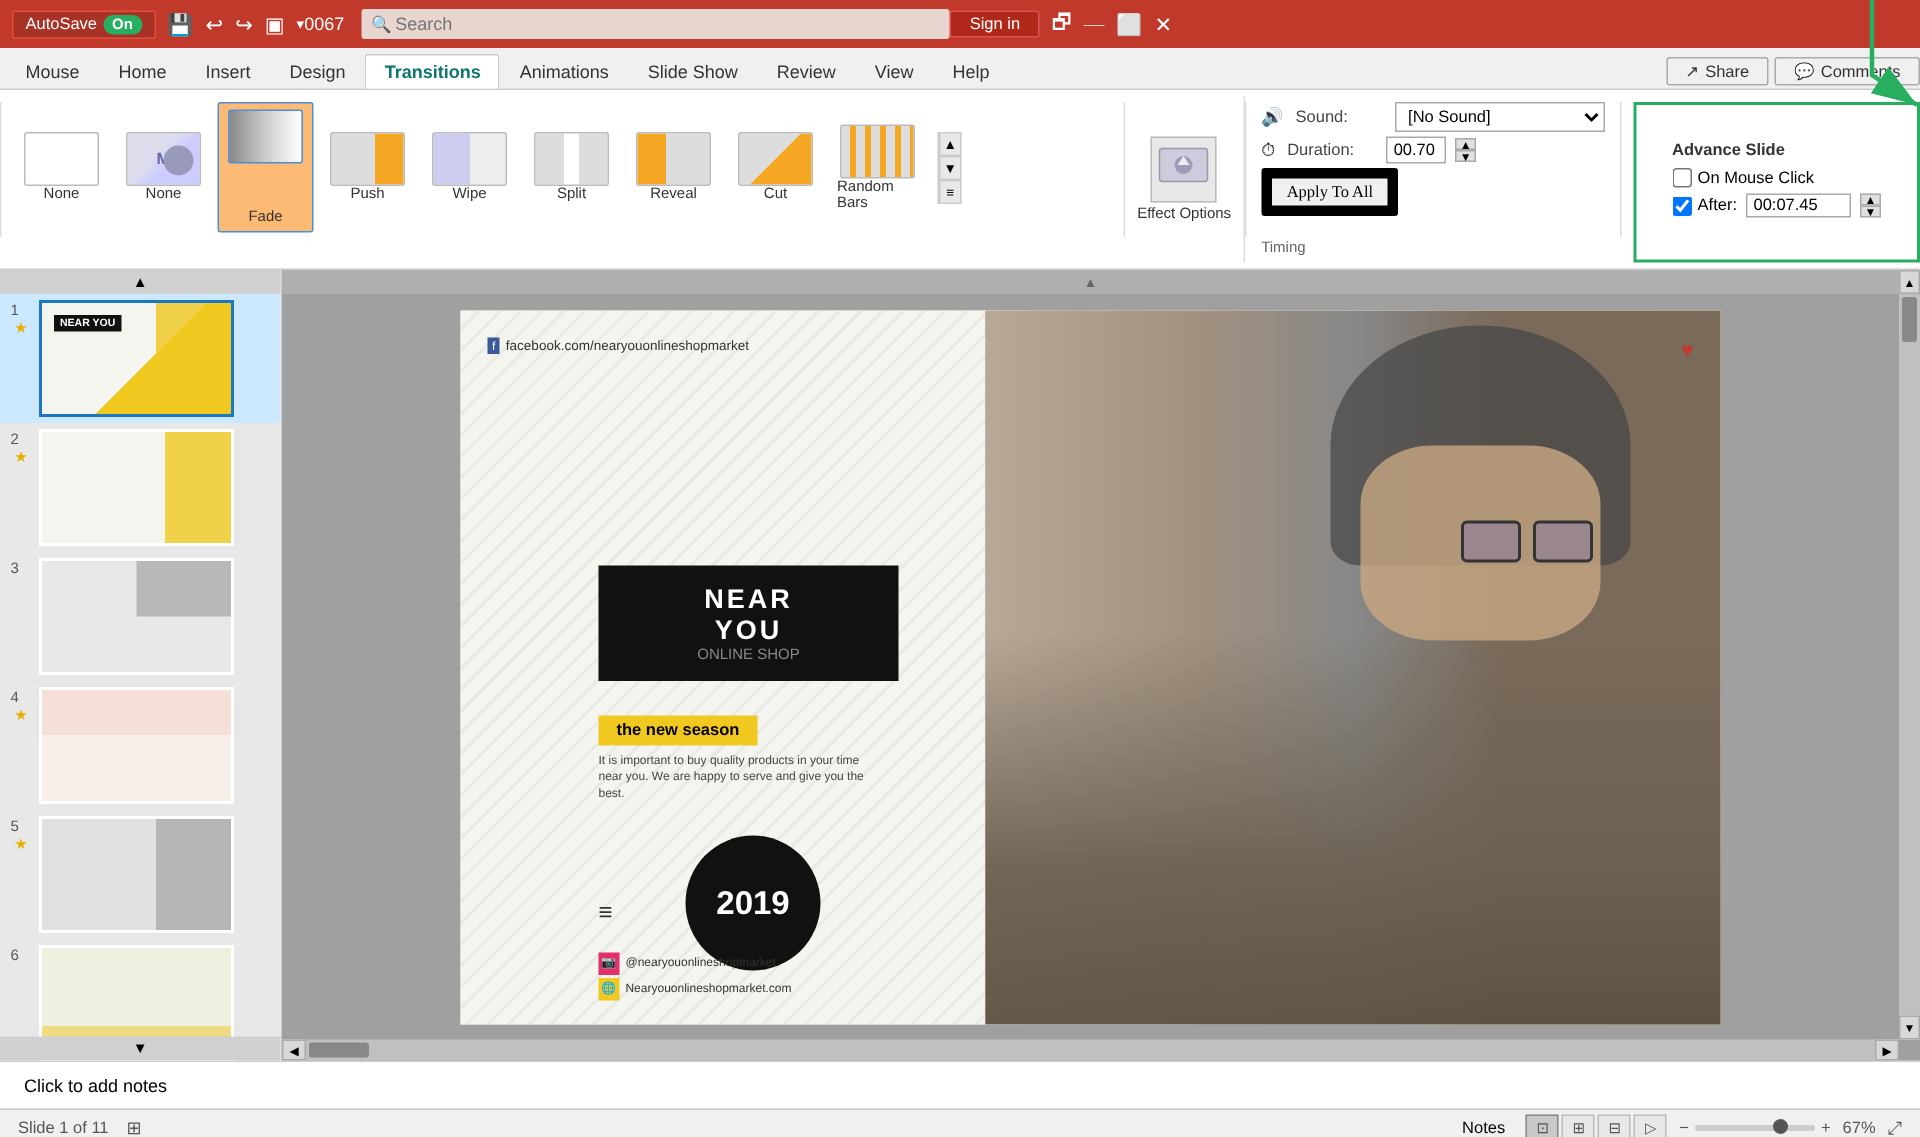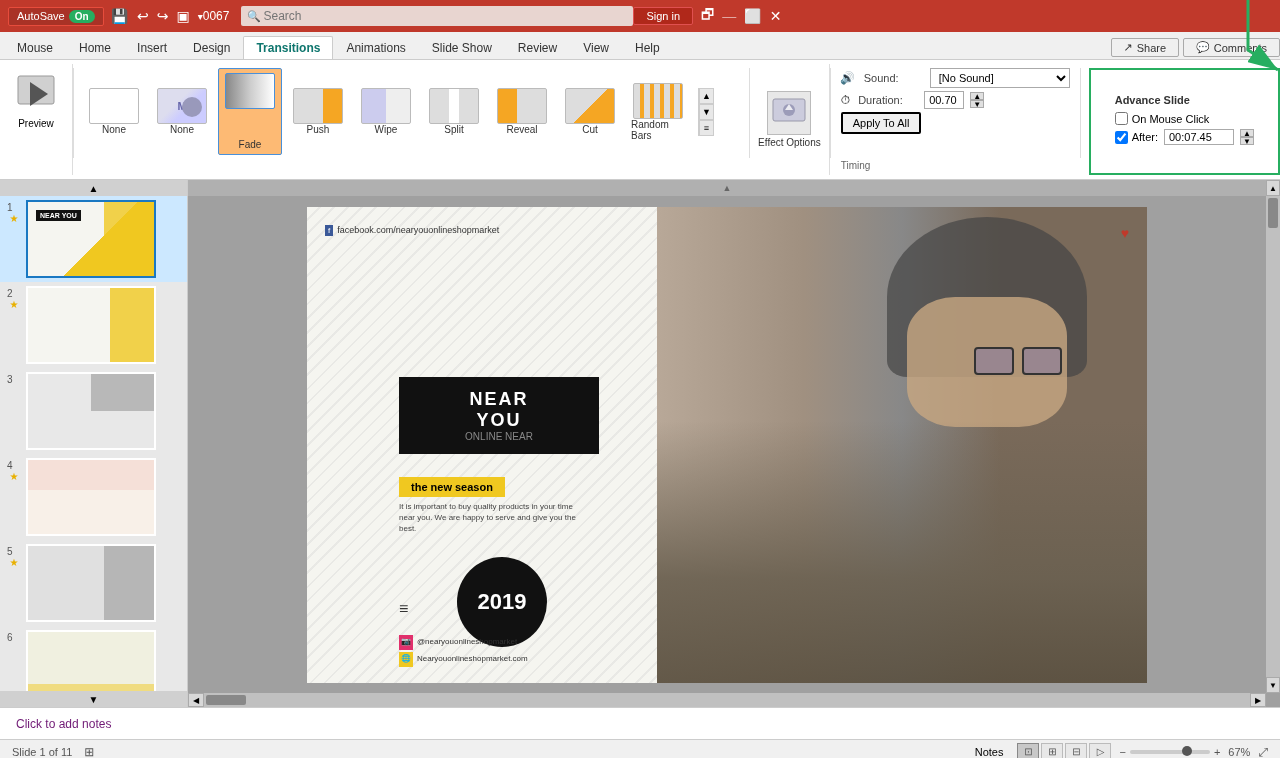--- a/index.html
+++ b/index.html
@@ -114,25 +114,26 @@
       width: 14px;
       height: 8px;
       background: #e0e0e0;
       border: 1px solid #aaa;
       font-size: 8px;
       display: flex; align-items: center; justify-content: center;
       cursor: pointer;
     }
     .apply-all-btn {
       background: #f0f0f0;
-      border: 2px solid #000000;
+      border: 7px solid #000000;
       padding: 3px 10px;
       font-size: 11px;
       cursor: pointer;
       border-radius: 2px;
+      font-family: Liberation Serif, serif;
     }
 
     
     .advance-panel {
       background: white;
       border: 2px solid #27ae60;
       padding: 24px;
       min-width: 180px;
       margin-left: 8px;
       margin-top: 4px;
@@ -541,29 +542,20 @@
     <span>Share</span>
   </button>
   <button style="background:transparent;border:1px solid #aaa;color:#333;padding:2px 12px;font-size:11px;border-radius:2px;cursor:pointer;margin-bottom:2px;margin-left:4px;display:flex;align-items:center;gap:4px;">
     <span>💬</span>
     <span>Comments</span>
   </button>
 </div>
 
 <div class="ribbon-content" style="background:white;border-bottom:1px solid #ccc;padding:4px 0;min-height:115px;display:flex;align-items:stretch;">
 
-  <div class="preview-big">
-    <div class="preview-icon-big">
-      <svg width="40" height="40" viewBox="0 0 40 40">
-        <rect x="2" y="2" width="36" height="28" rx="2" fill="#d0d0d0" stroke="#999"></rect>
-        <polygon points="14,8 32,20 14,32" fill="#555"></polygon>
-      </svg>
-    </div>
-    <span class="preview-label">Preview</span>
-  </div>
 
   <div class="ribbon-divider"></div>
 
   <div style="display:flex;flex-direction:column;flex:1;position:relative;">
     <div class="transitions-row">
 
       <div class="trans-btn" style="margin-left:8px;">
         <div class="none-icon-shape"></div>
         <span class="trans-label">None</span>
       </div>
@@ -812,21 +804,21 @@
 
         <div class="slide-facebook">
           <span style="background:#3b5998;color:white;padding:1px 3px;font-size:8px;">f</span>
           <span>facebook.com/nearyouonlineshopmarket</span>
         </div>
 
         <div class="slide-heart">♥</div>
 
         <div class="slide-title-box">
           <div class="slide-title-main">NEAR<br>YOU</div>
-          <div class="slide-title-sub">ONLINE NEAR</div>
+          <div class="slide-title-sub">ONLINE SHOP</div>
         </div>
 
         <div class="slide-tag">the new season</div>
 
         <div class="slide-desc">It is important to buy quality products in your time near you. We are happy to serve and give you the best.</div>
 
         <div class="slide-lines">≡</div>
 
         <div class="slide-year-circle">2019</div>
 
@@ -857,21 +849,21 @@
       <div style="flex:1;">
         <div style="width:40px;height:10px;background:#888;border-radius:2px;margin:2px;"></div>
       </div>
       <div style="width:16px;background:#d8d8d8;border:1px solid #aaa;display:flex;align-items:center;justify-content:center;font-size:8px;cursor:pointer;">▶</div>
     </div>
 
   </div>
 </div>
 
 <div class="notes-area">
-  <span style="color:#701a75;font-size:12px;cursor:text;">Click to add notes</span>
+  <span style="color:#000000;font-size:12px;cursor:text;">Click to add notes</span>
 </div>
 
 <div class="status-bar">
   <div class="status-left">
     <span>Slide 1 of 11</span>
     <span style="font-size:12px;">⊞</span>
   </div>
   <div class="status-right">
     <button style="background:transparent;border:none;font-size:11px;cursor:pointer;padding:2px 6px;">Notes</button>
     <div class="view-icons">

